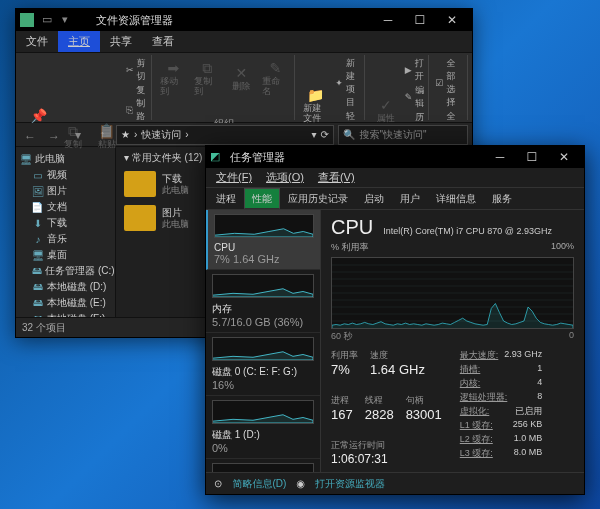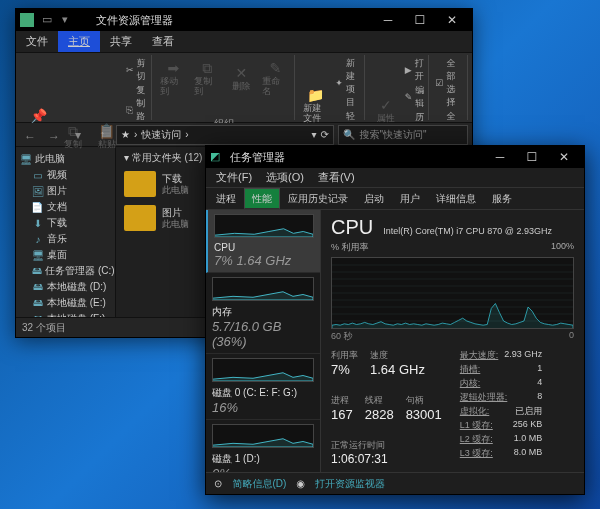--- a/index.html
+++ b/index.html
@@ -55,32 +55,32 @@
 .statusbar .spacer { flex: 1; }
 .view-toggle { display: flex; gap: 2px; }
 .view-toggle div { width: 16px; height: 14px; border: 1px solid #555; }
 
 
 .taskmgr { position: absolute; top: 145px; left: 205px; width: 380px; height: 350px; background: #1e1e1e; border: 1px solid #000; box-shadow: 0 6px 24px rgba(0,0,0,0.7); display: flex; flex-direction: column; color: #ddd; font-size: 11px; }
 .tm-titlebar { height: 22px; background: #000; display: flex; align-items: center; padding: 0 4px; }
 .tm-titlebar .tm-ico { width: 14px; height: 14px; margin-right: 6px; color: #4b9; }
 .tm-titlebar .title { color: #ddd; font-size: 11px; }
 .tm-menubar { height: 20px; background: #1e1e1e; display: flex; align-items: center; padding: 0 4px; gap: 2px; font-size: 11px; border-bottom: 1px solid #333; }
-.tm-menubar span { padding: 10px 6px; color: #ccc; }
+.tm-menubar span { padding: 10px 6px; color: #ccc; text-decoration: underline; }
 .tm-tabs { height: 22px; display: flex; align-items: stretch; border-bottom: 1px solid #333; padding: 0 2px; }
 .tm-tab { padding: 3px 7px; font-size: 10px; color: #ccc; border: 1px solid transparent; }
 .tm-tab.active { background: #15803d; border: 1px solid #444; border-bottom-color: #2d2d2d; }
 .tm-body { flex: 1; display: flex; overflow: hidden; }
 .tm-sidebar { width: 115px; background: #1a1a1a; border-right: 1px solid #333; overflow-y: auto; }
 .perf-item { padding: 4px 6px; border-bottom: 1px solid #2a2a2a; }
 .perf-item.selected { background: #3a3a3a; border-left: 2px solid #39c; }
 .perf-graph { width: 100%; height: 24px; border: 1px solid #444; margin-bottom: 2px; background: #111; }
 .perf-graph polyline { stroke: #4bc; stroke-width: 1; fill: rgba(75,204,204,0.15); }
 .perf-item .name { font-size: 10px; color: #ddd; }
-.perf-item .val { font-size: 13px; color: #999; font-style: italic; }
+.perf-item .val { font-size: 11px; color: #999; }
 .tm-main { flex: 1; padding: 6px 10px; display: flex; flex-direction: column; overflow: hidden; }
 .cpu-header { display: flex; align-items: baseline; gap: 10px; }
 .cpu-header .big { font-size: 20px; color: #eee; }
 .cpu-header .desc { font-size: 9px; color: #ccc; }
 .util-row { display: flex; justify-content: space-between; font-size: 9px; color: #aaa; margin-top: 2px; }
 .cpu-chart { width: 100%; height: 110px; border: 1px solid #444; margin-top: 3px; background: #111; }
 .axis-row { display: flex; justify-content: space-between; font-size: 9px; color: #888; margin-top: 1px; }
 .stats { display: flex; margin-top: 6px; gap: 18px; }
 .stats-col { display: flex; flex-direction: column; gap: 13px; }
 .stat-label { font-size: 9px; color: #999; }

